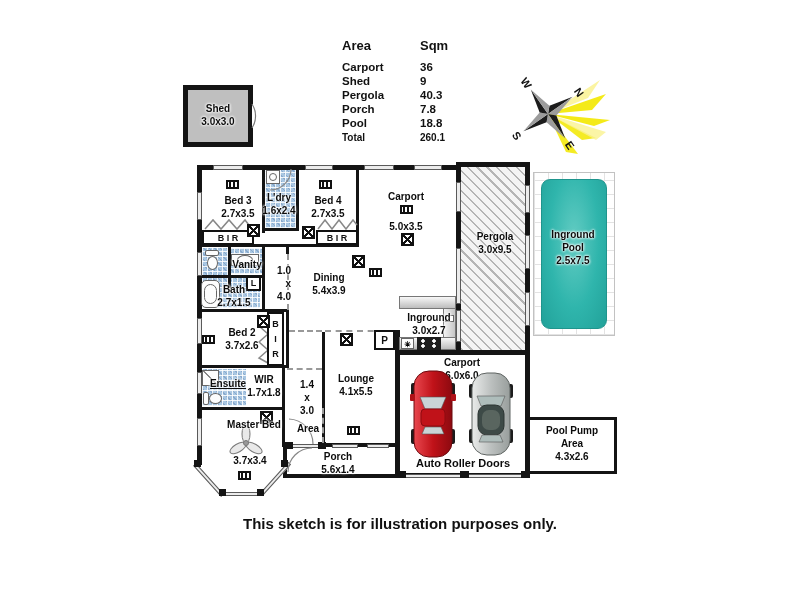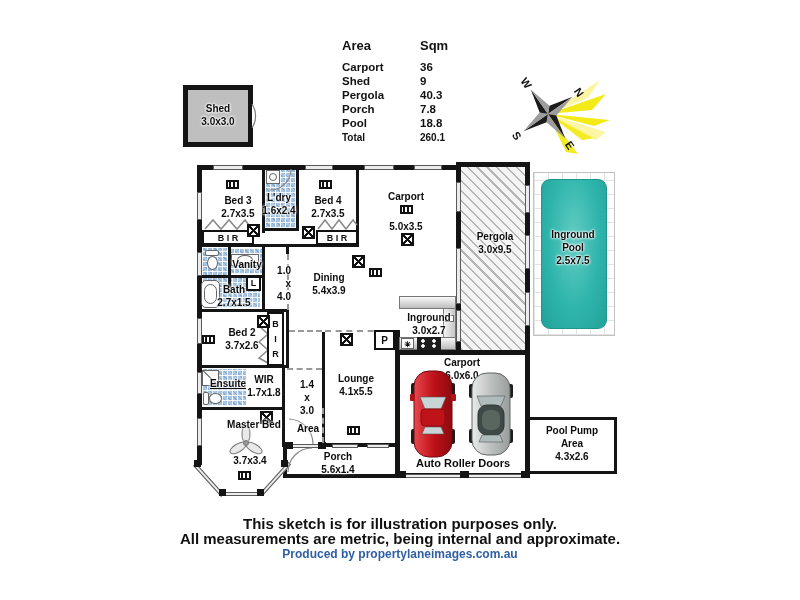--- a/index.html
+++ b/index.html
@@ -352,16 +352,14 @@
       <path d="M11,70 h24 l-3,-7 h-18 z" fill="#aebdbb" stroke="#555" stroke-width=".6"></path>
     </g>
   </svg>
 
   <div class="abs" style="left:527px;top:417px;width:90px;height:57px;border:3px solid #141414;box-sizing:border-box;background:#fff;"></div>
   <div class="lab" style="left:530px;top:424px;width:84px;">Pool Pump
 Area
 4.3x2.6</div>
 
   <div class="footer" style="top:515px;">This sketch is for illustration purposes only.</div>
-  <div class="footer" style="top:530px;">All measurements are metric, being internal and approximate.</div>
-  <div class="footer" style="top:547px;color:#2e5fa3;font-size:12px;">Produced by propertylaneimages.com.au</div>
 
 </div>
 
 </body></html>

